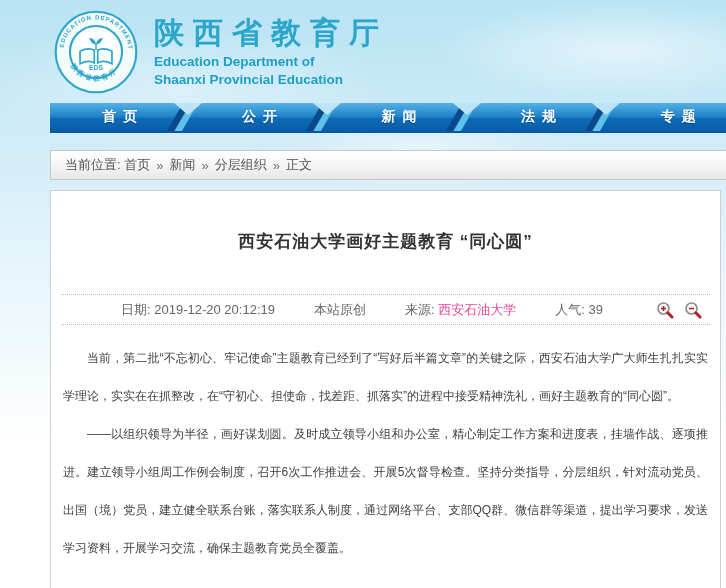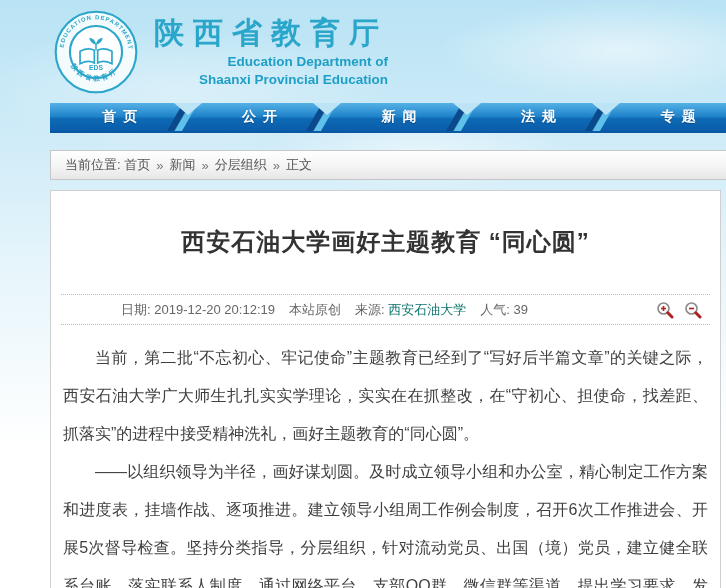--- a/index.html
+++ b/index.html
@@ -15,21 +15,21 @@
       radial-gradient(ellipse 300px 90px at 180px 90px, rgba(255,255,255,.35), rgba(255,255,255,0) 70%),
       radial-gradient(ellipse 220px 60px at 420px 150px, rgba(255,255,255,.45), rgba(255,255,255,0) 70%),
       linear-gradient(180deg,#b9e3f4 0%,#c9e9f7 18%,#e6f5fb 45%,#ffffff 76%,#ffffff 100%);
   }
 
   
   .site-header { position:absolute; left:54px; top:6px; height:92px; display:flex; align-items:center; }
   .logo { width:84px; height:84px; flex:0 0 84px; }
   .site-title-block { margin-left:16px; }
   .site-name { font-size:30px; font-weight:bold; color:#2ba6cb; letter-spacing:9px; line-height:1.1; }
-  .site-name-en { margin-top:4px; font-size:13.5px; font-weight:bold; color:#1e9fc6; line-height:1.3;text-align:right; }
+  .site-name-en { margin-top:4px; font-size:13.5px; font-weight:bold; color:#1e9fc6; line-height:1.3; }
 
   
   .main-nav {
     position:absolute; left:50px; top:103px; right:-22px; height:30px;
     display:flex;
     background:linear-gradient(180deg,#59b4e7 0%,#2387cd 45%,#0f6cb6 55%,#0a5caa 100%);
     border-bottom:2px solid #0a57a2;
     box-shadow:inset 0 1px 0 rgba(255,255,255,.55);
   }
   .nav-tab {
@@ -60,37 +60,37 @@
   .breadcrumb-bar .crumb { color:#555; cursor:pointer; }
   .breadcrumb-bar .sep { margin:0 6px; color:#777; }
 
   
   .article-card {
     position:absolute; left:50px; top:190px; width:671px; height:420px;
     background:#fff; border:1px solid #cfcfcf;
   }
   .article-title {
     padding-top:36px; text-align:center;
-    font-size:24px; font-weight:bold; color:#333; letter-spacing:1px; line-height:30px;
+    font-size:17px; font-weight:bold; color:#333; letter-spacing:1px; line-height:30px;
   }
   .meta-row {
     margin:37px 10px 0 10px; height:31px;
     border-top:1px dotted #b9b9b9; border-bottom:1px dotted #b9b9b9;
     display:flex; align-items:center;
     padding-left:60px; padding-right:8px;
-    font-size:13px; color:#666; white-space:nowrap;
+    font-size:13px; color:#666; white-space:nowrap;gap:25px;
   }
   .meta-row .m { margin-right:14px; }
-  .meta-row .src-link { color:#0f766e; cursor:pointer;text-align:center; }
+  .meta-row .src-link { color:#ec4899; cursor:pointer;text-align:center; }
   .meta-tools { margin-left:auto; display:flex; gap:10px; }
   .zoom-btn { width:18px; height:18px; cursor:pointer; background:none; border:none; padding:0; }
 
   .article-body { padding:14px 12px 0 12px; }
   .article-body p {
-    font-size:16px; line-height:38px; color:#3f3f3f;
+    font-size:12px; line-height:38px; color:#3f3f3f;
     text-indent:2em; text-align:justify;
   }
   .article-body .lead { font-weight:normal; }
 </style>
 </head>
 <body>
 
 <div class="page">
 
   <div class="site-header">

